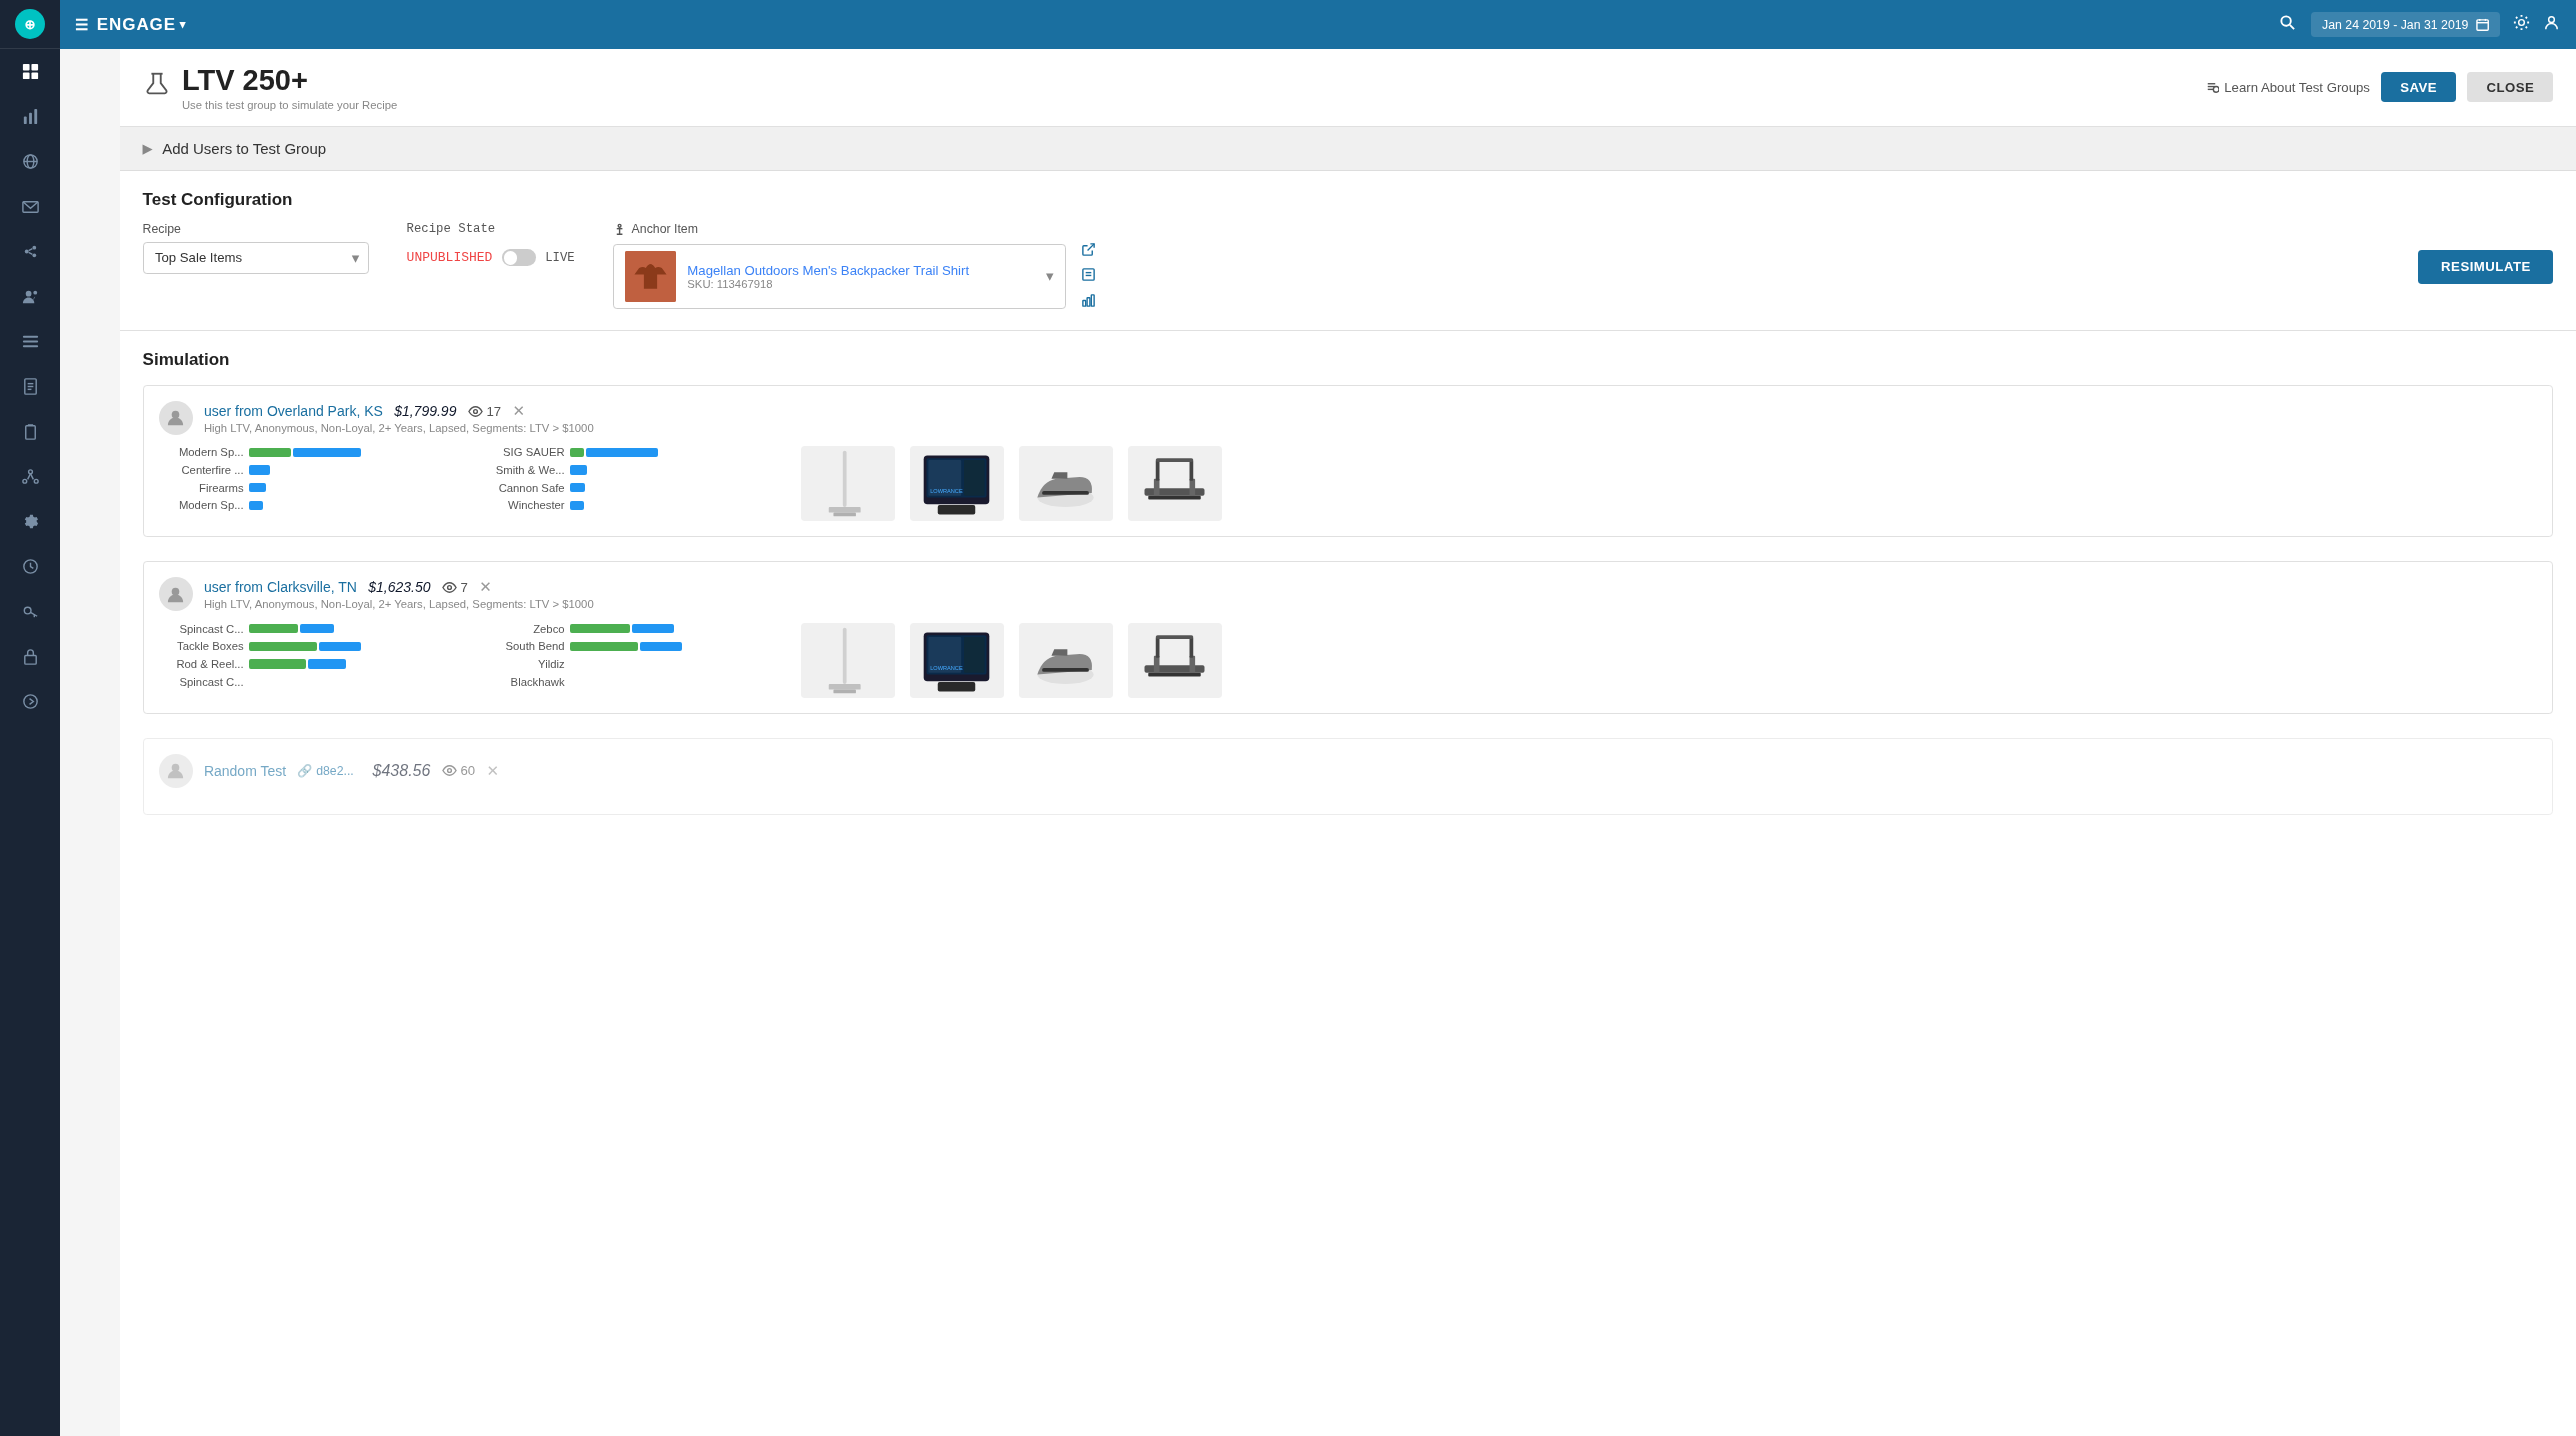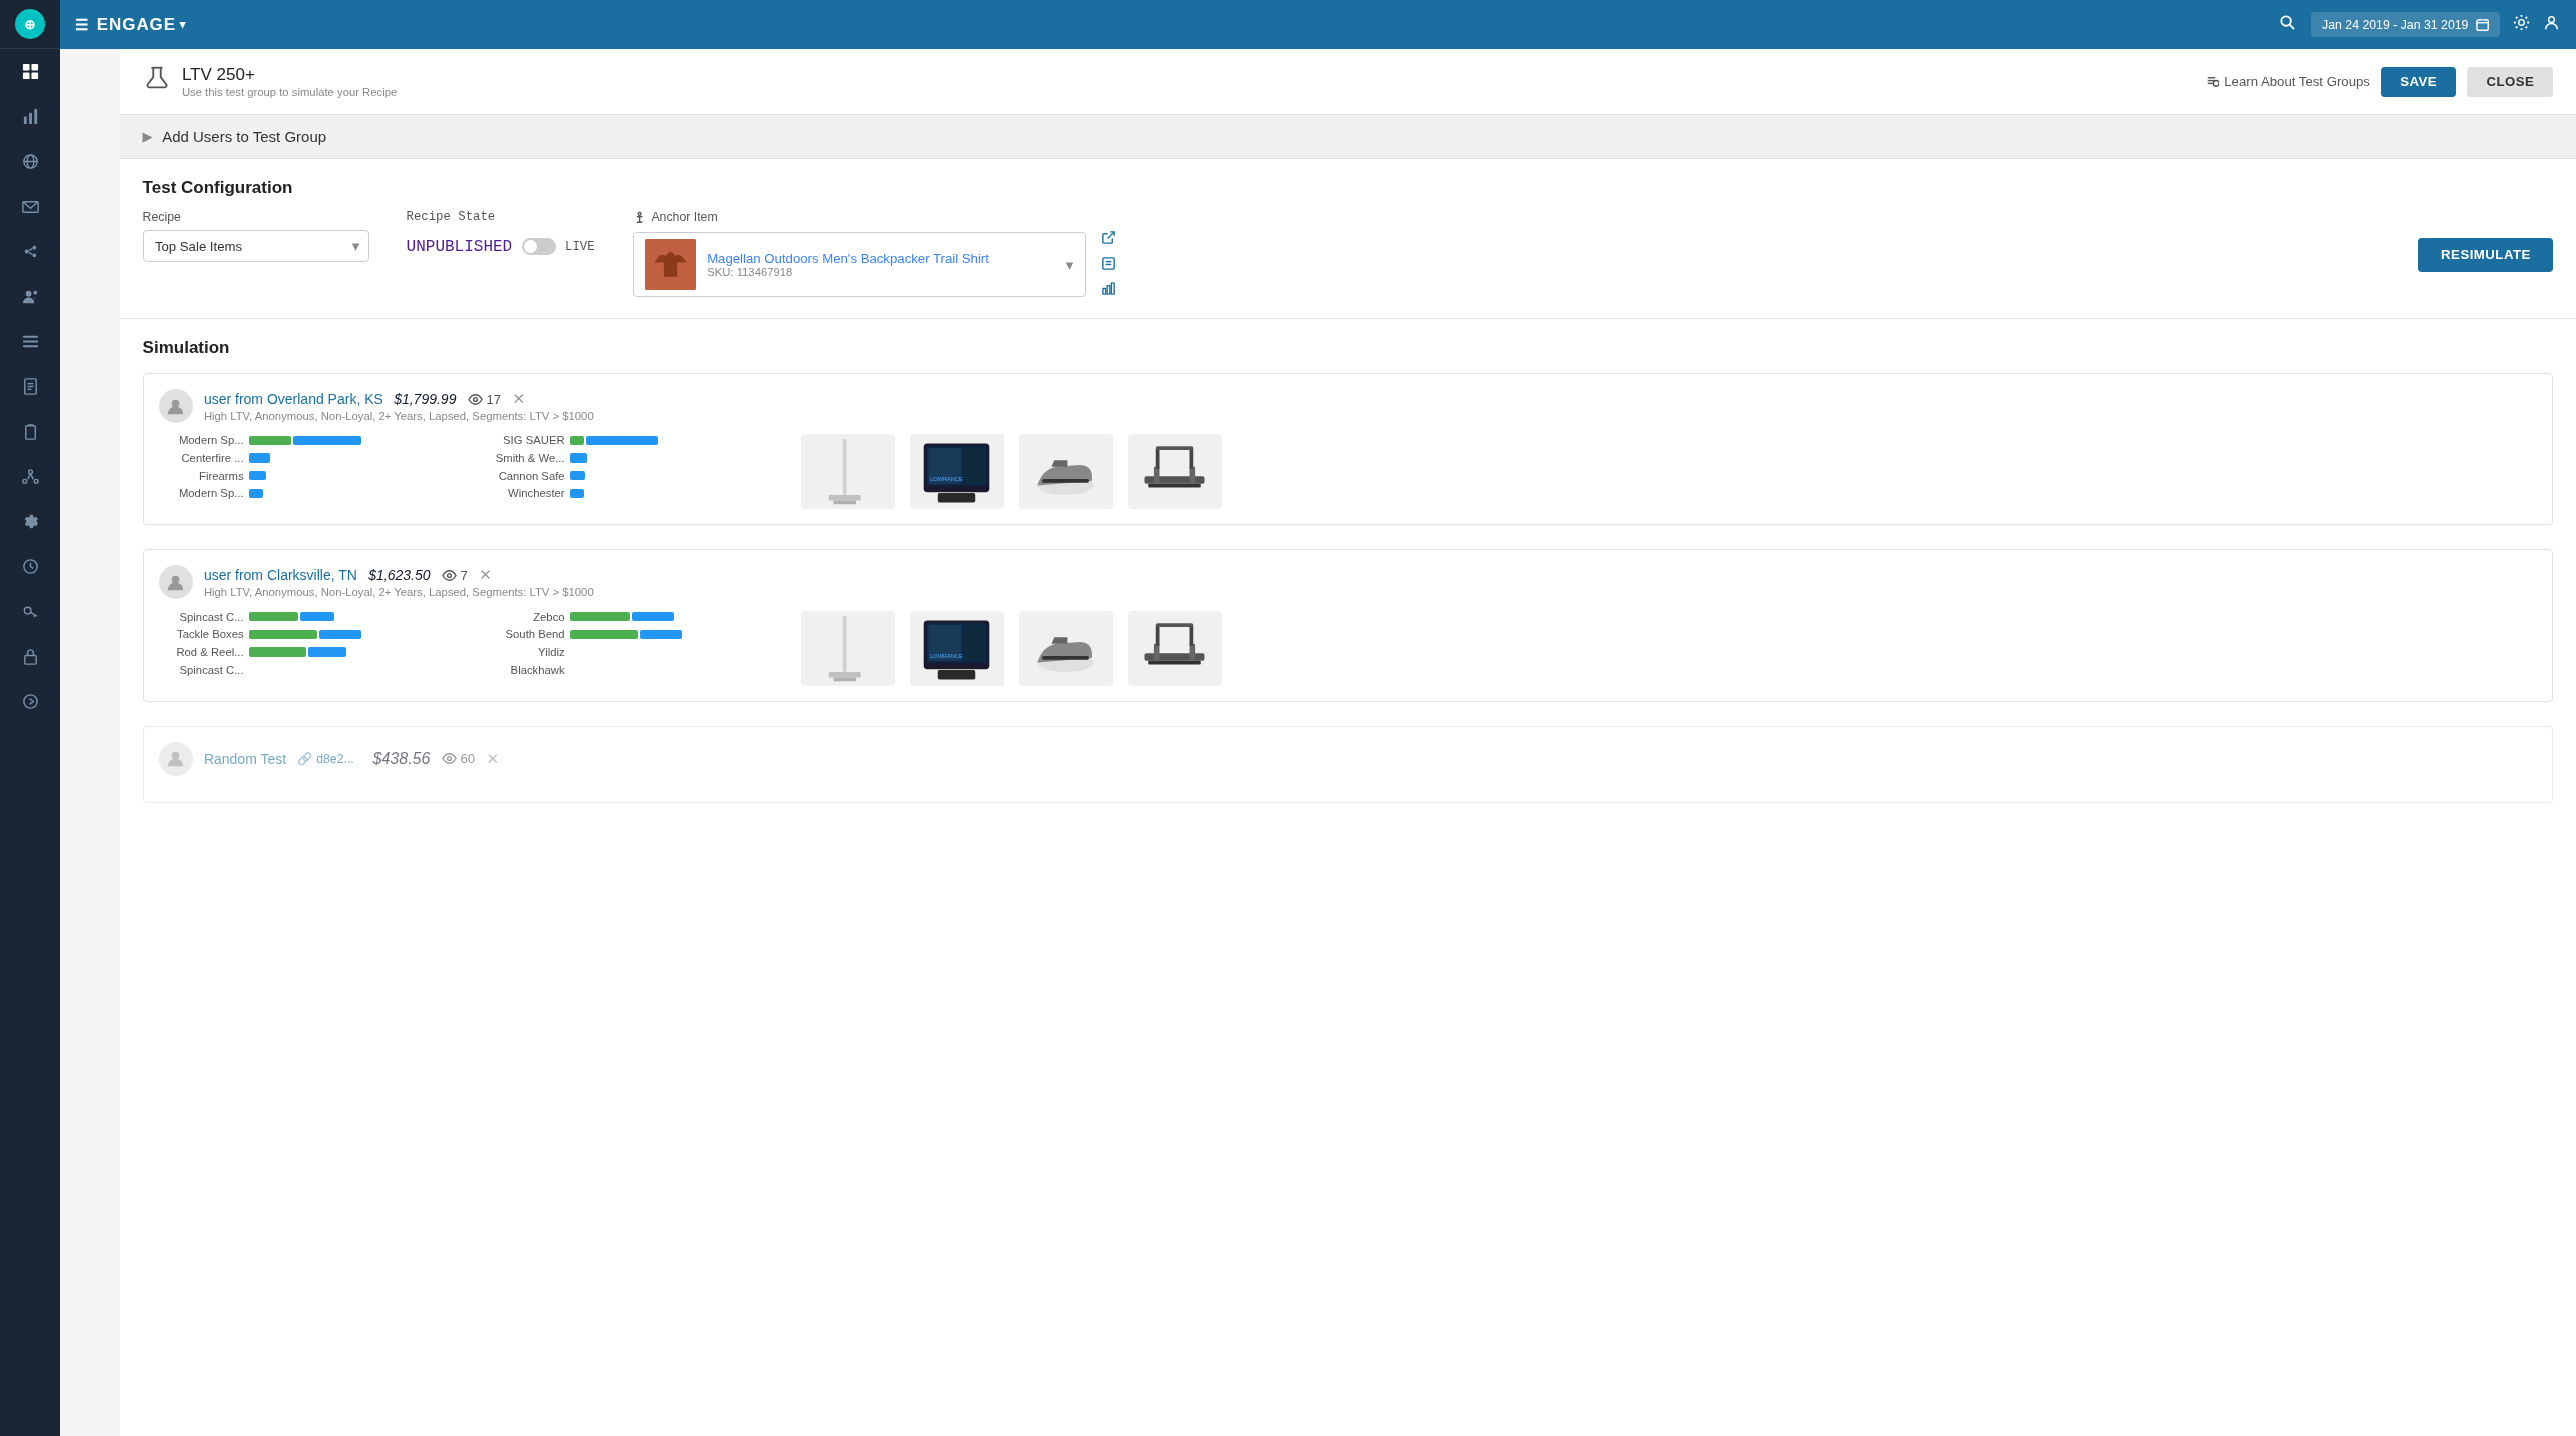--- a/index.html
+++ b/index.html
@@ -130,22 +130,22 @@
     .header-title-section {
       display: flex;
       align-items: center;
       gap: 11.3px;
     }
     .header-flask-icon {
       font-size: 26.4px;
       color: #555;
     }
     .header-title {
-      font-size: 17px;
-      font-weight: 400;
+      font-size: 29px;
+      font-weight: 700;
       color: #222;
     }
     .header-subtitle {
       font-size: 11.3px;
       color: #888;
       margin-top: 1.9px;
     }
     .header-actions {
       display: flex;
       align-items: center;
@@ -260,22 +260,22 @@
       gap: 5.7px;
       font-family: Liberation Mono, monospace;
     }
     .recipe-state-row {
       display: flex;
       align-items: center;
       gap: 9.4px;
       margin-top: 7.5px;
     }
     .unpublished-text {
-      color: #4c1d95;
-      font-size: 16px;
+      color: #ef4444;
+      font-size: 13px;
       font-weight: 500;
     }
     .live-text {
       color: #555;
       font-size: 12.3px;
     }
     .toggle {
       width: 34px;
       height: 17px;
       background: #ccc;

